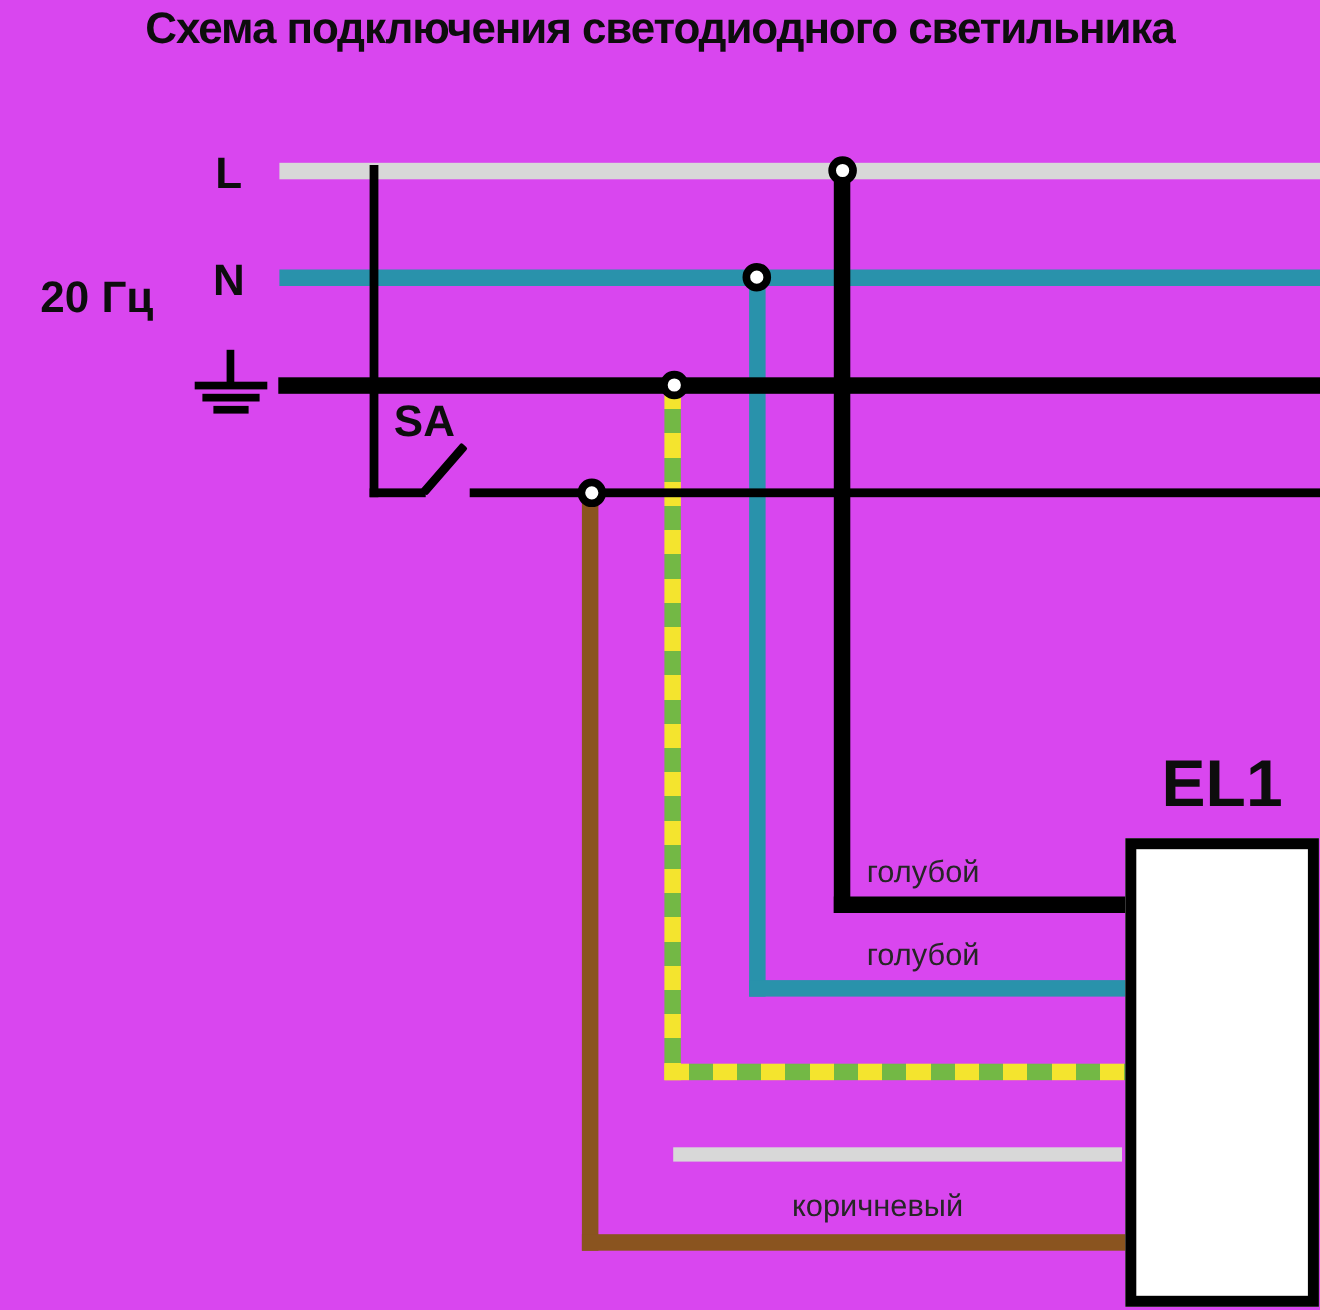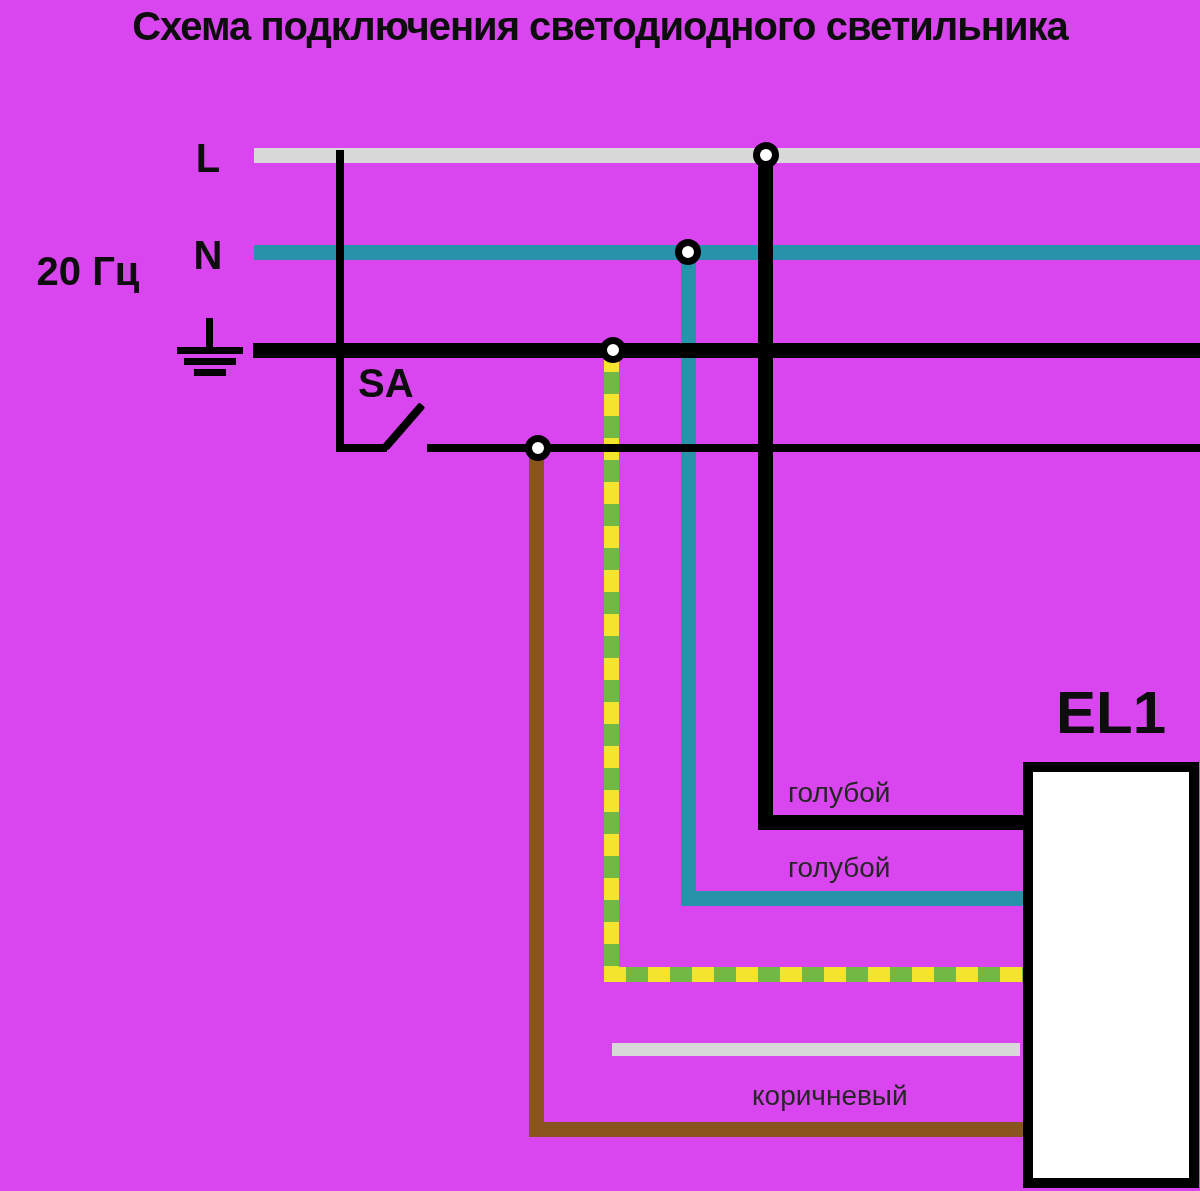--- a/index.html
+++ b/index.html
@@ -95,15 +95,15 @@
   <div class="node" style="left:753px;top:142px;"></div>
   <div class="node" style="left:675px;top:239px;"></div>
   <div class="node" style="left:600px;top:337px;"></div>
   <div class="node" style="left:525px;top:435px;"></div>
 
   <div class="el1-box"></div>
   <div class="abs big-label" style="left:1056px;top:678px;font-size:60px;">EL1</div>
 
   <div class="abs wire-label" style="left:788px;top:777px;">голубой</div>
   <div class="abs wire-label" style="left:788px;top:852px;">голубой</div>
-  <div class="abs wire-label" style="left:752px;top:1080px;">коричневый</div>
+  <div class="abs wire-label" style="left:720px;top:1080px;">коричневый</div>
 
 </div>
 
 </body></html>

